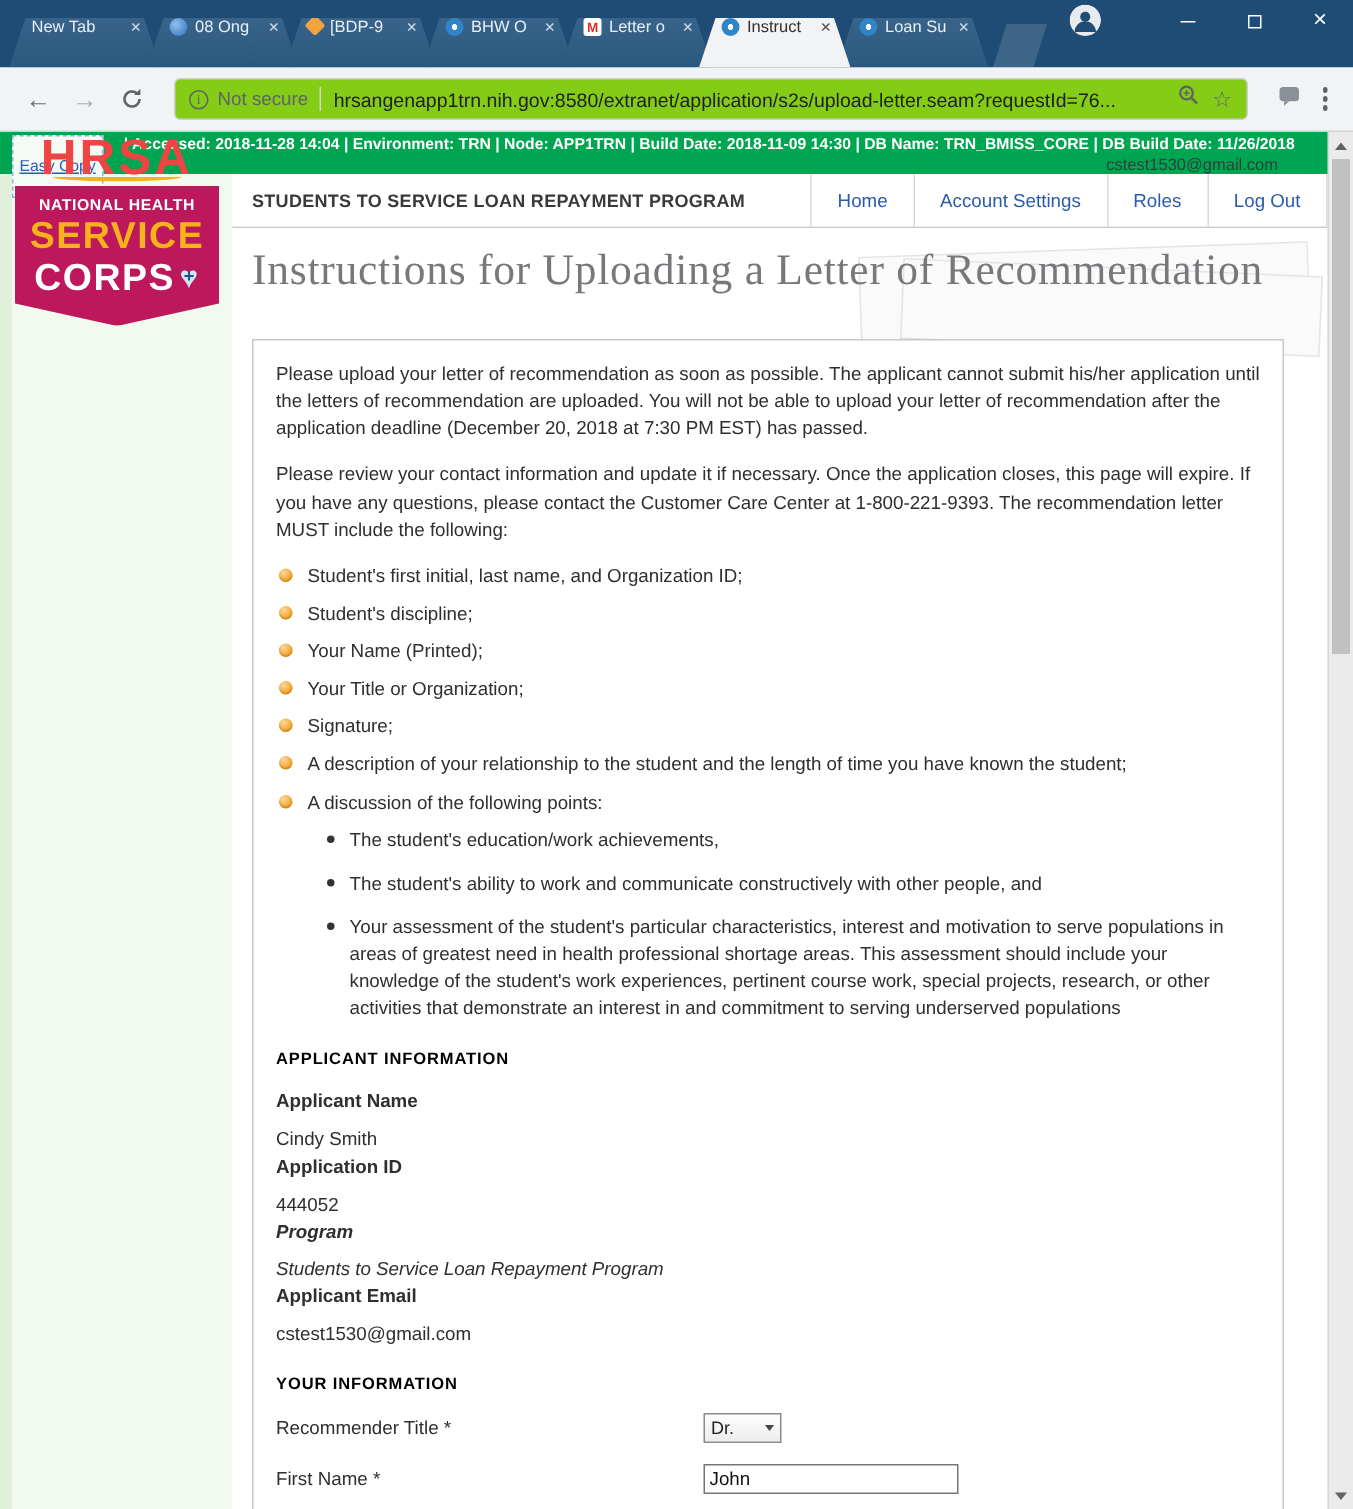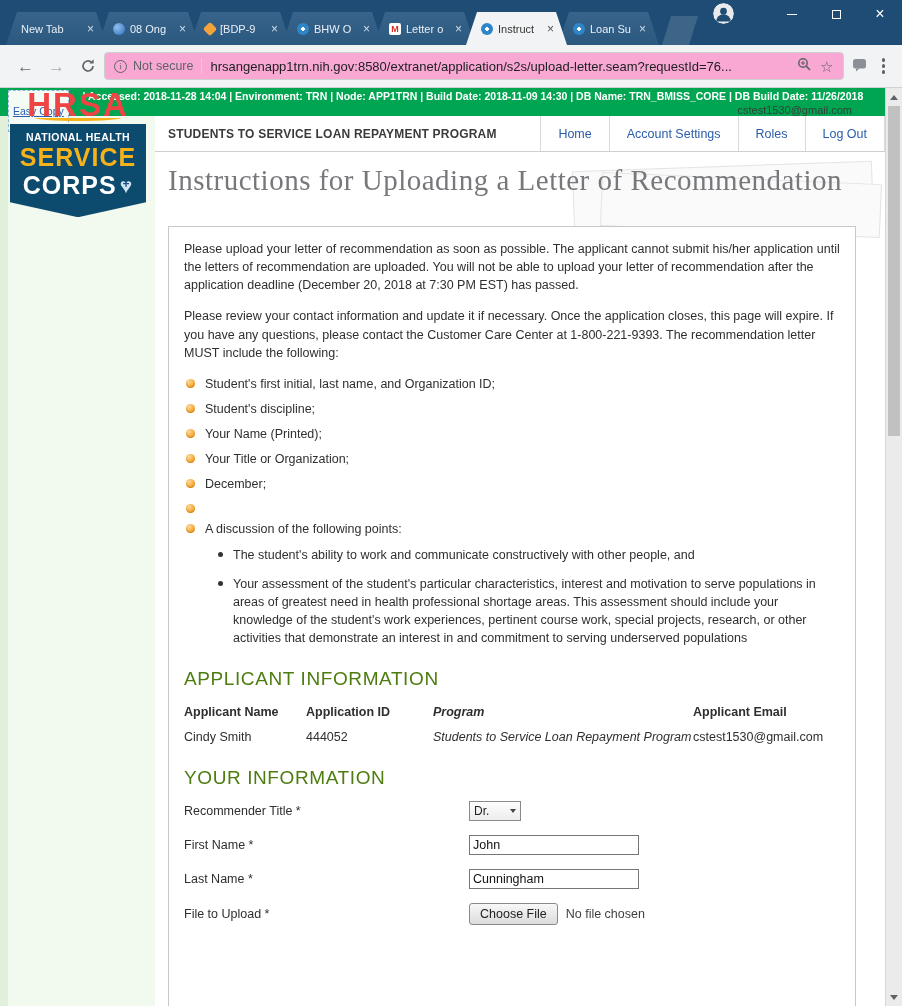--- a/index.html
+++ b/index.html
@@ -9,21 +9,21 @@
     font-family:"Liberation Sans", sans-serif; background:#fff;
   }
 
   
   .topbar { position:absolute; top:0; left:0; width:902px; height:45px; background:#1e4c74; }
   .tabs { position:absolute; left:6px; bottom:0; height:33px; display:flex; }
   .tab {
     position:relative; width:101px; height:33px; margin-right:-9px;
     clip-path:polygon(11px 0, calc(100% - 11px) 0, 100% 100%, 0 100%);
     background:linear-gradient(#38648c,#2b587e);
-    display:flex; align-items:center; padding:0 13px 0 15px;
+    display:flex; align-items:flex-start; padding:0 13px 0 15px;
     color:#e9eff6; font-size:11px;
     filter:drop-shadow(0 0 1px rgba(255,255,255,.45));
   }
   .tab.active { background:#f2f3f4; color:#333; z-index:6; filter:none; }
   .tab-label { flex:1; overflow:hidden; white-space:nowrap; }
   .tab-close { margin-left:4px; font-size:12px; opacity:.85; line-height:1; }
   .tab-close::before { content:"×"; }
   .fav { width:12px; height:12px; margin-right:5px; flex:none; border-radius:50%; }
   .fav-blue  { background:radial-gradient(circle at 35% 35%, #8fc0ee, #2f6fbe); }
   .fav-diamond { border-radius:2px; width:10px; height:10px; transform:rotate(45deg); background:#f2a33c; }
@@ -44,22 +44,22 @@
   .ic-close::before { content:"×"; font-size:16px; line-height:1; }
 
   
   .toolbar { position:absolute; top:45px; left:0; width:902px; height:43px; background:#f2f3f4;
              border-bottom:1px solid #d2d2d2; display:flex; align-items:center; padding:0 10px; }
   .navarrow { font-size:17px; color:#6b6f73; margin:0 7px; line-height:1; }
   .navarrow.fwd { color:#a9adb2; }
   .navarrow.back::before { content:"←"; }
   .navarrow.fwd::before { content:"→"; }
   .reloadic { margin:0 8px; display:flex; }
-  .omnibox { flex:1; height:28px; background:#f9a8d4; border:1px solid #cdd0d3; border-radius:4px;
-             display:flex; align-items:center; padding:0 9px; margin:0 0; min-width:0; }
+  .omnibox { flex:1; height:28px; background:#84cc16; border:1px solid #cdd0d3; border-radius:4px;
+             display:flex; align-items:center; padding:0 9px; margin:0 12px; min-width:0; }
   .info-ic { width:13px; height:13px; border:1.4px solid #5f6368; border-radius:50%; color:#5f6368;
              font-size:9px; display:flex; align-items:center; justify-content:center; flex:none; }
   .info-ic::before { content:"i"; font-family:"Liberation Serif",serif; }
   .notsecure { color:#5f6368; font-size:12.5px; margin:0 8px 0 6px; white-space:nowrap; }
   .omni-div { width:1px; height:16px; background:#d4d4d4; margin-right:8px; flex:none; }
   .url { color:#202124; font-size:13px; flex:1; overflow:hidden; white-space:nowrap; text-overflow:ellipsis; }
   .omni-right { display:flex; align-items:center; gap:8px; margin-left:6px; flex:none; }
   .star { color:#5f6368; font-size:15px; line-height:1; }
   .star::before { content:"☆"; }
   .ext-ic, .menu-dots { margin:0 7px; }
@@ -75,21 +75,21 @@
   .email-overlay { position:absolute; top:104px; right:50px; z-index:5; color:#31403a;
                    font-size:11px; font-weight:normal; }
 
   
   .left-col { position:absolute; top:116px; left:0; width:155px; bottom:0;
               background:linear-gradient(90deg, #e1f0da 0 8px, #f2f9ee 8px); }
   .logo { position:absolute; top:90px; left:10px; width:136px; z-index:6; text-align:center; }
   .logo-hrsa { font-size:33px; font-weight:bold; color:#ef4444; letter-spacing:2px; line-height:30px; }
   .logo-swoosh { width:86px; margin:-3px auto 0; border-bottom:3px solid #f6b21a;
                  border-radius:0 0 100% 100%/0 0 160% 160%; height:4px; }
-  .logo-banner { margin-top:3px; background:#0c4a6e; padding:7px 2px 18px;
+  .logo-banner { margin-top:3px; background:#be185d; padding:7px 2px 18px;
                  clip-path:polygon(0 0,100% 0,100% calc(100% - 15px),50% 100%,0 calc(100% - 15px)); }
   .banner-line1 { color:#fff; font-size:10.5px; font-weight:bold; letter-spacing:.4px; }
   .banner-service { color:#f6b21a; font-size:25px; font-weight:bold; letter-spacing:1px; line-height:1.15; }
   .banner-corps { color:#fff; font-size:25px; font-weight:bold; letter-spacing:1px; line-height:1.1;
                   display:flex; align-items:center; justify-content:center; gap:3px; }
   .heart { position:relative; font-size:21px; line-height:1; }
   .heart::before { content:"♥"; color:#cfe6f2; }
   .heart::after { content:"+"; position:absolute; left:50%; top:42%; transform:translate(-50%,-50%);
                   color:#1e4e91; font-size:12px; font-weight:bold; }
 
@@ -112,22 +112,22 @@
   .content-box { position:absolute; top:74px; left:13px; width:688px; height:960px; z-index:2;
                  background:#fff; border:1px solid #c8c8c8; padding:13px 15px;
                  font-size:12.5px; color:#2f2f2f; line-height:1.45; }
   .content-box p { margin:0 0 13px; }
   .b-item { display:flex; margin:0 0 7px 2px; }
   .dot { width:9px; height:9px; border-radius:50%; flex:none; margin:4px 10px 0 0;
          background:radial-gradient(circle at 35% 30%, #fed99a, #f09d21 72%);
          box-shadow: inset 0 -1px 1px rgba(170,100,0,.45); }
   .sb-item { display:flex; margin:4px 0 11px 34px; }
   .sdot { width:5px; height:5px; border-radius:50%; background:#333; flex:none; margin:6px 10px 0 0; }
-  .sec-heading { font-size:19px; font-weight:normal; color:#4d7c0f; letter-spacing:.6px; margin:18px 0 10px; }
-  .app-table { display:flex; margin-bottom:4px; }
+  .sec-heading { font-size:11px; font-weight:bold; color:#000000; letter-spacing:.6px; margin:18px 0 10px; }
+  .app-table { display:flex; margin-bottom:4px;flex-direction:column; }
   .app-col .hdr { font-weight:bold; margin-bottom:7px; }
   .col-name { width:122px; } .col-id { width:127px; } .col-prog { width:260px;font-style:italic; } .col-email { flex:1; }
   .form-row { display:flex; align-items:center; margin-bottom:14px; }
   .f-label { width:285px; flex:none; }
   .select-box { display:inline-flex; align-items:center; justify-content:space-between; min-width:52px;
                 height:20px; border:1px solid #8a8a8a; background:linear-gradient(#fdfdfd,#ededed);
                 padding:0 4px; font-size:12px; color:#222; }
   .caret { width:0; height:0; border-left:3.5px solid transparent; border-right:3.5px solid transparent;
            border-top:4.5px solid #444; margin-left:9px; }
   .text-input { width:170px; height:20px; border:1px solid #767676; font-size:12.5px; padding:1px 3px;
@@ -293,30 +293,35 @@
     <div class="b-item">
         <span class="dot"></span>
         <span>Your Name (Printed);</span>
       </div>
     <div class="b-item">
         <span class="dot"></span>
         <span>Your Title or Organization;</span>
       </div>
     <div class="b-item">
         <span class="dot"></span>
-        <span>December;</span>
-      </div>
-    <div class="b-item">
-        <span class="dot"></span>
+        <span>Signature;</span>
+      </div>
+    <div class="b-item">
+        <span class="dot"></span>
+        <span>A description of your relationship to the student and the length of time you have known the student;</span>
       </div>
     <div class="b-item">
         <span class="dot"></span>
         <span>A discussion of the following points:</span>
       </div>
 
+    <div class="sb-item">
+        <span class="sdot"></span>
+        <span>The student's education/work achievements,</span>
+      </div>
     <div class="sb-item">
         <span class="sdot"></span>
         <span>The student's ability to work and communicate constructively with other people, and</span>
       </div>
     <div class="sb-item">
         <span class="sdot"></span>
         <span>Your assessment of the student's particular characteristics, interest and motivation to serve populations in areas of greatest need in health professional shortage areas. This assessment should include your knowledge of the student's work experiences, pertinent course work, special projects, research, or other activities that demonstrate an interest in and commitment to serving underserved populations</span>
       </div>
 
     <div class="sec-heading">APPLICANT INFORMATION</div>

